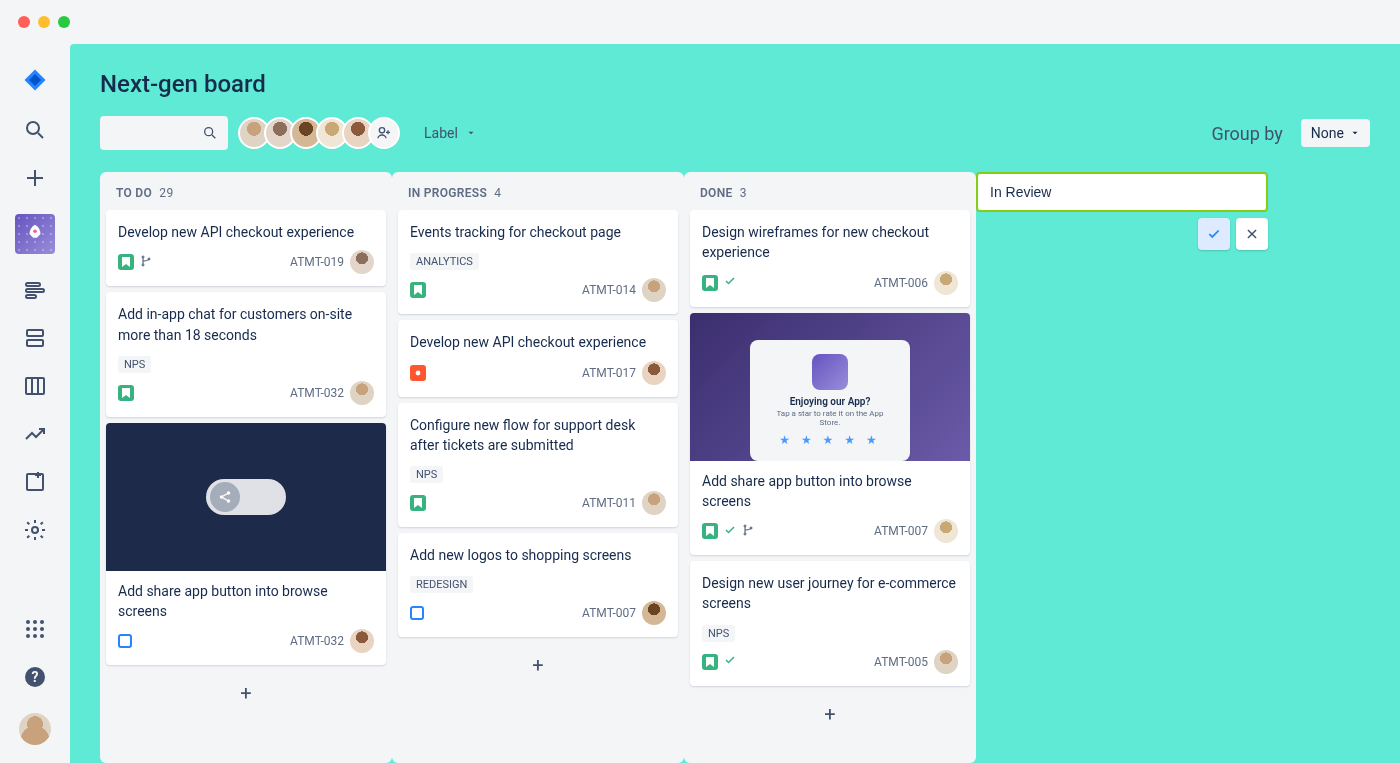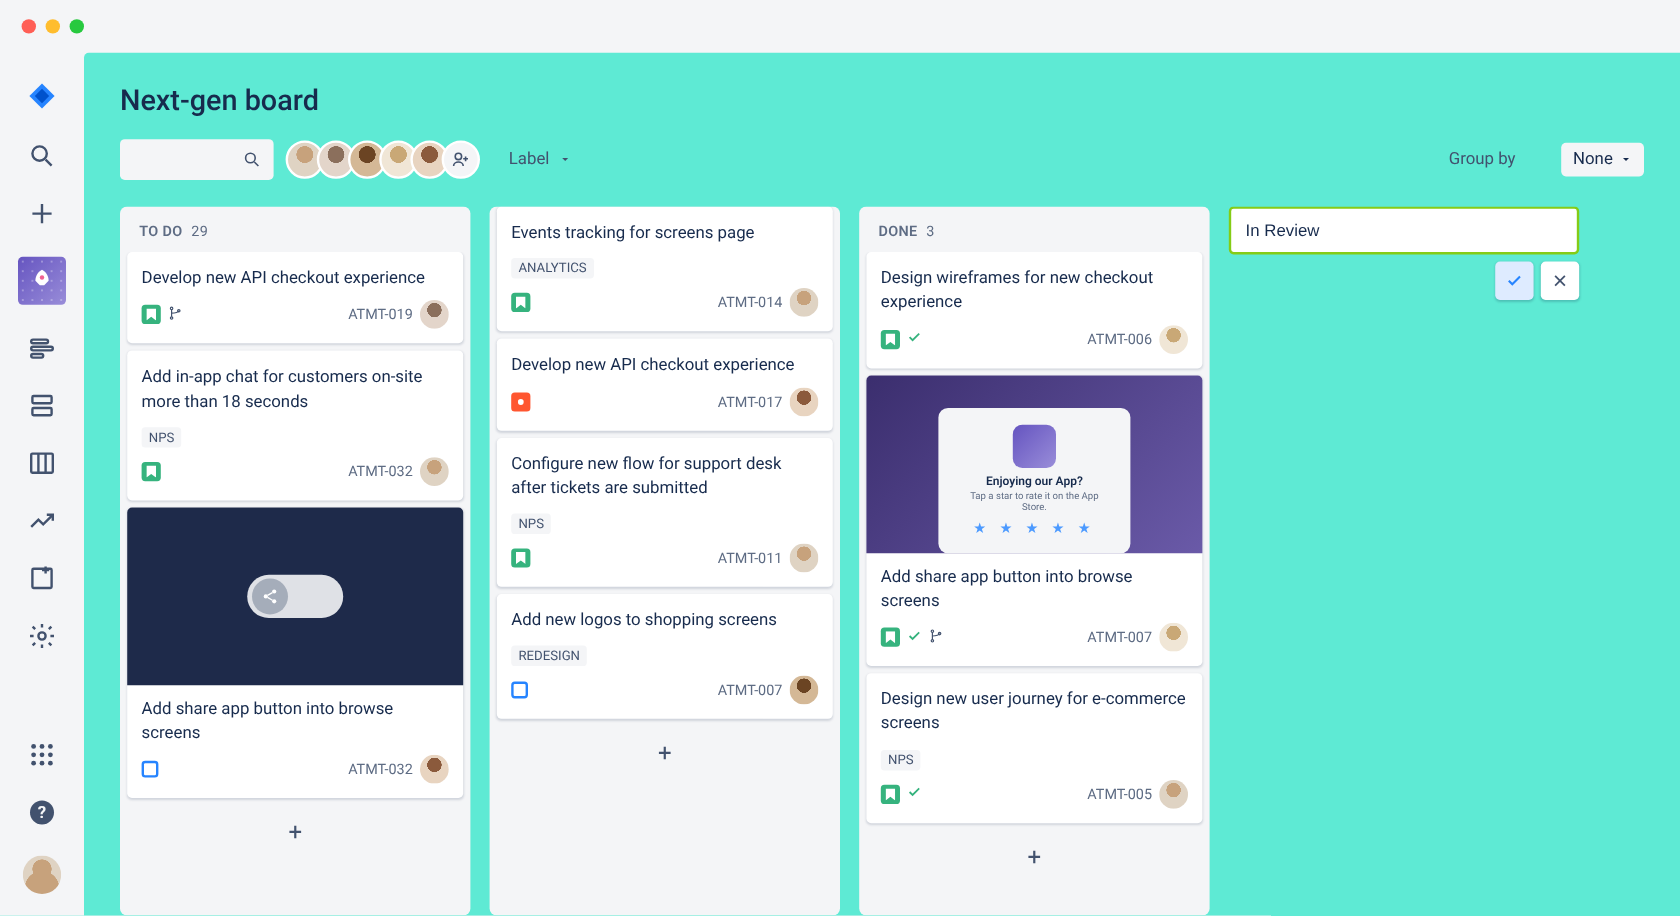--- a/index.html
+++ b/index.html
@@ -28,24 +28,24 @@
 .page-title { font-size: 24px; font-weight: 500; color: #172b4d; margin-bottom: 18px; }
 
 .toolbar { display: flex; align-items: center; gap: 10px; margin-bottom: 22px; }
 .search-box { width: 128px; height: 34px; background: #f4f5f7; border-radius: 4px; display: flex; align-items: center; justify-content: flex-end; padding-right: 10px; color: #42526e; }
 .avatars { display: flex; }
 .avatar { width: 32px; height: 32px; border-radius: 50%; border: 2px solid #fff; margin-left: -6px; background: #ccc; }
 .avatar:first-child { margin-left: 0; }
 .add-person { width: 32px; height: 32px; border-radius: 50%; background: #f4f5f7; display: flex; align-items: center; justify-content: center; color: #42526e; margin-left: -6px; border: 2px solid #fff; font-size: 14px; }
 .label-filter { display: flex; align-items: center; gap: 8px; color: #42526e; font-size: 14px; cursor: pointer; margin-left: 14px; }
 .toolbar-spacer { flex: 1; }
-.group-by { font-size: 14px; color: #42526e; margin-right: 28px; }
+.group-by { font-size: 18px; color: #42526e; margin-right: 8px; }
 .group-select { background: #f4f5f7; border-radius: 4px; padding: 6px 10px; font-size: 14px; color: #172b4d; display: flex; align-items: center; gap: 6px; cursor: pointer; }
 
-.board { display: flex; gap: 16px; overflow: hidden; flex: 1; }
+.board { display: flex; overflow: hidden; flex: 1; }
 .column { width: 292px; background: #f4f5f7; border-radius: 6px; display: flex; flex-direction: column; overflow: hidden; }
 .col-head { padding: 14px 16px 10px 16px; font-size: 12px; font-weight: 600; color: #5e6c84; letter-spacing: 0.3px; }
 .col-head .count { font-weight: 400; margin-left: 4px; }
 .col-body { flex: 1; overflow-y: auto; padding: 0 6px 6px 6px; display: flex; flex-direction: column; gap: 6px; }
 .col-body::-webkit-scrollbar { width: 0; }
 
 .card { background: #fff; border-radius: 4px; box-shadow: 0 1px 2px rgba(9,30,66,0.15); padding: 12px; cursor: pointer; }
 .card-title { font-size: 14px; color: #172b4d; line-height: 1.45; margin-bottom: 8px; }
 .card-tag { display: inline-block; background: #f4f5f7; color: #42526e; font-size: 11px; padding: 2px 6px; border-radius: 3px; margin-bottom: 8px; }
 .card-footer { display: flex; align-items: center; gap: 6px; }
@@ -275,22 +275,23 @@
                 <div class="type-icon type-task-outline"></div>
                 <div class="spacer"></div>
                 <span class="card-key">ATMT-032</span>
                 <div class="mini-avatar av-5"></div>
               </div>
             </div>
             <div class="add-card">+</div>
           </div>
         </div>
         <div class="column">
+          <div class="col-head"><span>IN PROGRESS</span> <span class="count">4</span></div>
           <div class="col-body">
-            <div class="card"><div class="card-title">Events tracking for screens page</div><span class="card-tag">ANALYTICS</span><div class="card-footer">
+            <div class="card"><div class="card-title">Events tracking for checkout page</div><span class="card-tag">ANALYTICS</span><div class="card-footer">
                 <div class="type-icon type-story">
                   <svg width="8" height="10" viewBox="0 0 8 10" fill="#fff">
                     <path d="M0 0h8v10l-4-3-4 3z"></path>
                   </svg>
                 </div>
                 <div class="spacer"></div>
                 <span class="card-key">ATMT-014</span>
                 <div class="mini-avatar av-1"></div>
               </div></div>
             <div class="card">

